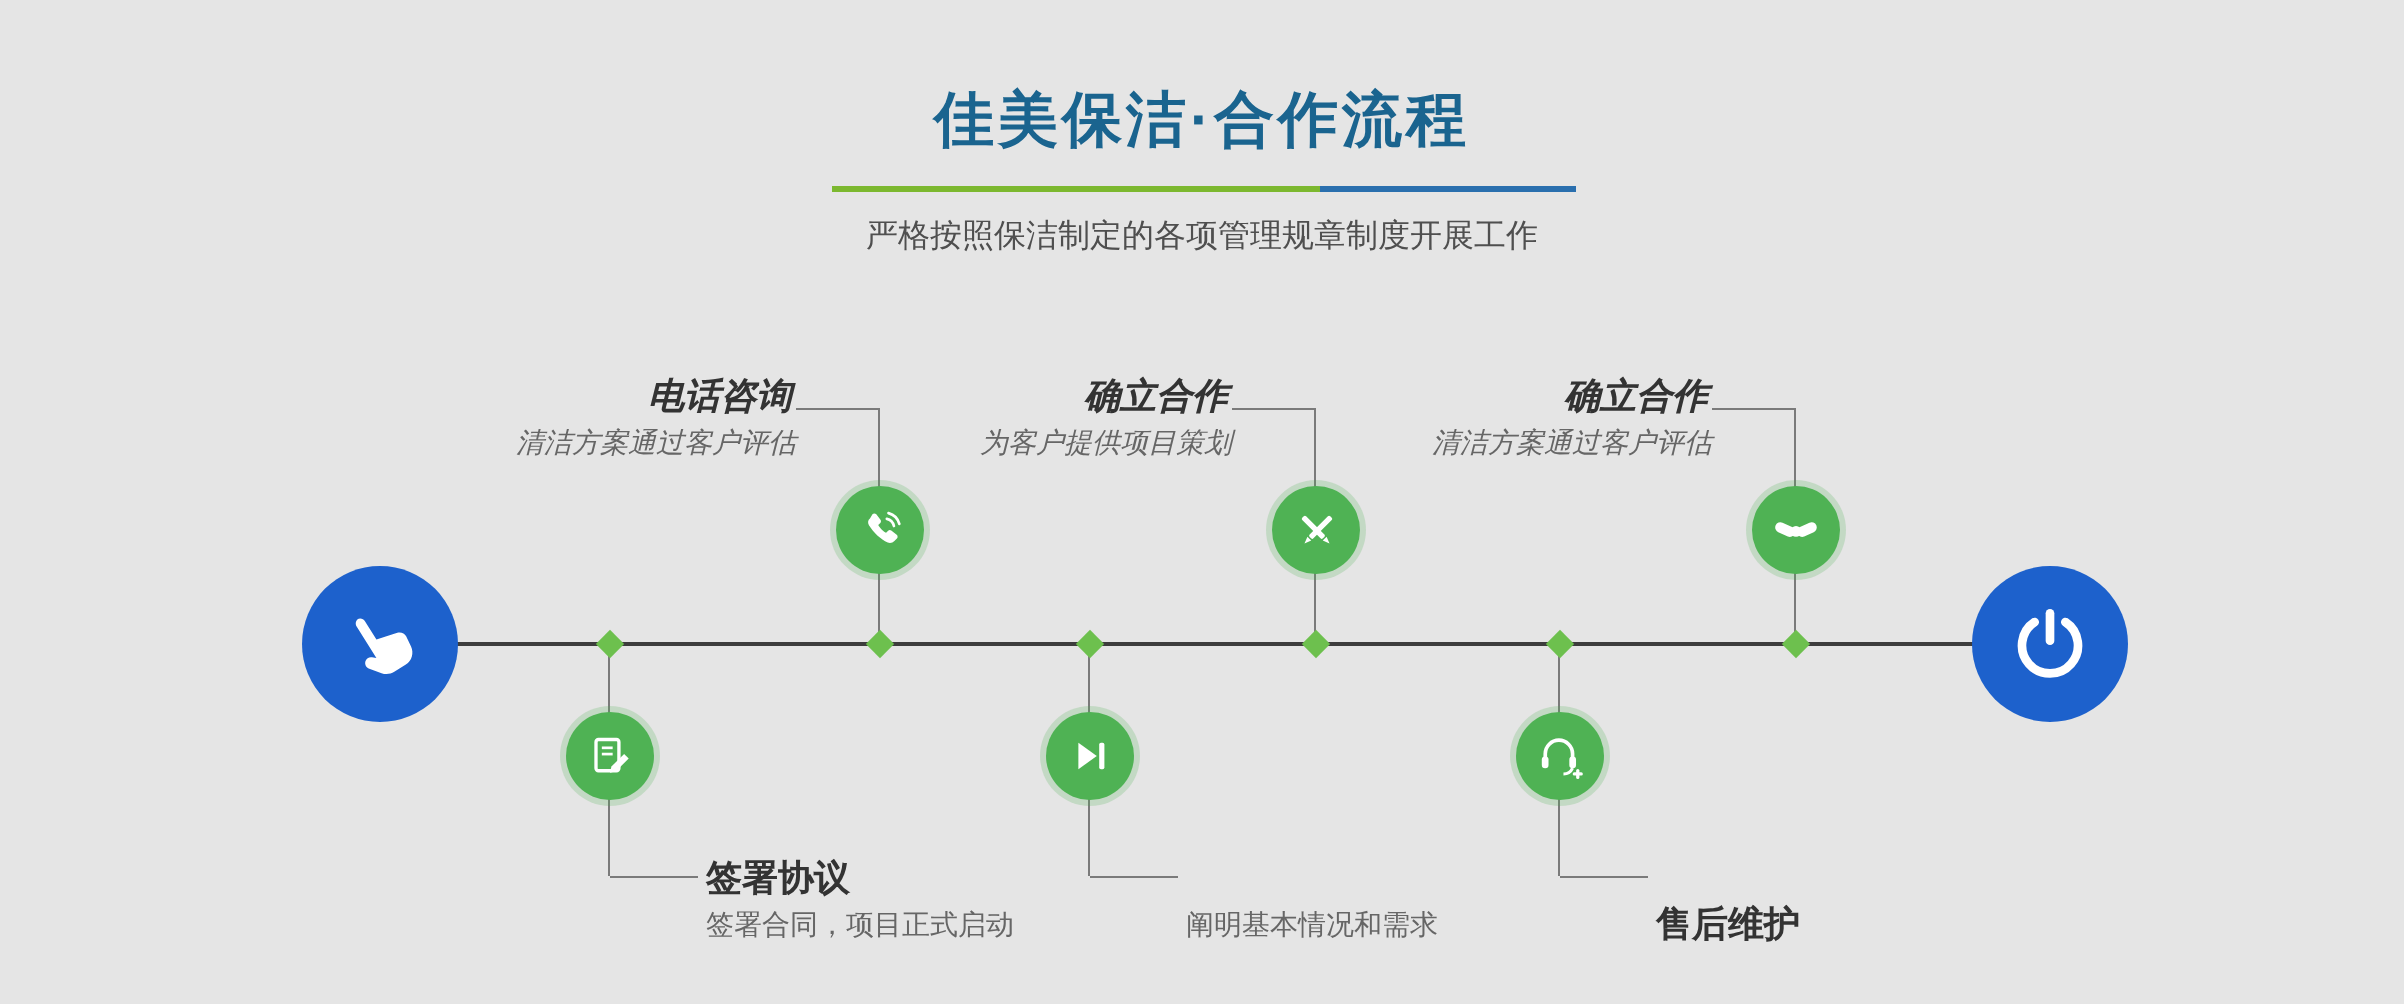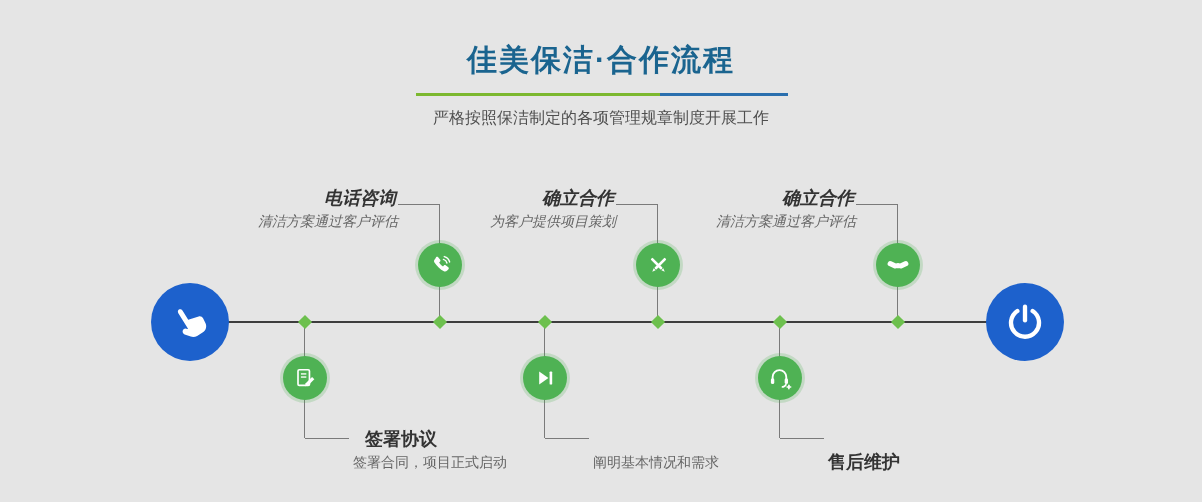--- a/index.html
+++ b/index.html
@@ -120,21 +120,21 @@
   <div class="vline" style="left:304px;top:322px;height:116px;"></div>
   <div class="hline" style="left:305px;top:438px;width:44px;"></div>
   <div class="node" style="left:283px;top:356px;">
     <svg viewBox="0 0 24 24" width="25" height="25">
       <rect x="4.8" y="3.6" width="11" height="15" rx="1.2" fill="none" stroke="#fff" stroke-width="1.6"></rect>
       <line x1="7.6" y1="7.6" x2="12.8" y2="7.6" stroke="#fff" stroke-width="1.3"></line>
       <line x1="7.6" y1="10.6" x2="12.8" y2="10.6" stroke="#fff" stroke-width="1.3"></line>
       <path fill="#fff" d="M12.2 16.6l6.1-6.1 2.2 2.2-6.1 6.1-2.9.7z"></path>
     </svg>
   </div>
-  <div class="step-title align-l" style="left:365px;top:427px;width:160px;">签署协议</div>
+  <div class="step-title align-l" style="left:353px;top:427px;width:160px;">签署协议</div>
   <div class="step-desc align-l" style="left:353px;top:454px;width:260px;">签署合同，项目正式启动</div>
 
   <div class="vline" style="left:544px;top:322px;height:116px;"></div>
   <div class="hline" style="left:545px;top:438px;width:44px;"></div>
   <div class="node" style="left:523px;top:356px;">
     <svg viewBox="0 0 24 24" width="24" height="24">
       <g fill="#fff">
           <path d="M6.2 5.4l9.2 6.6-9.2 6.6z"></path>
           <rect x="16.6" y="5.4" width="2.6" height="13.2" rx="0.9"></rect>
         </g>

